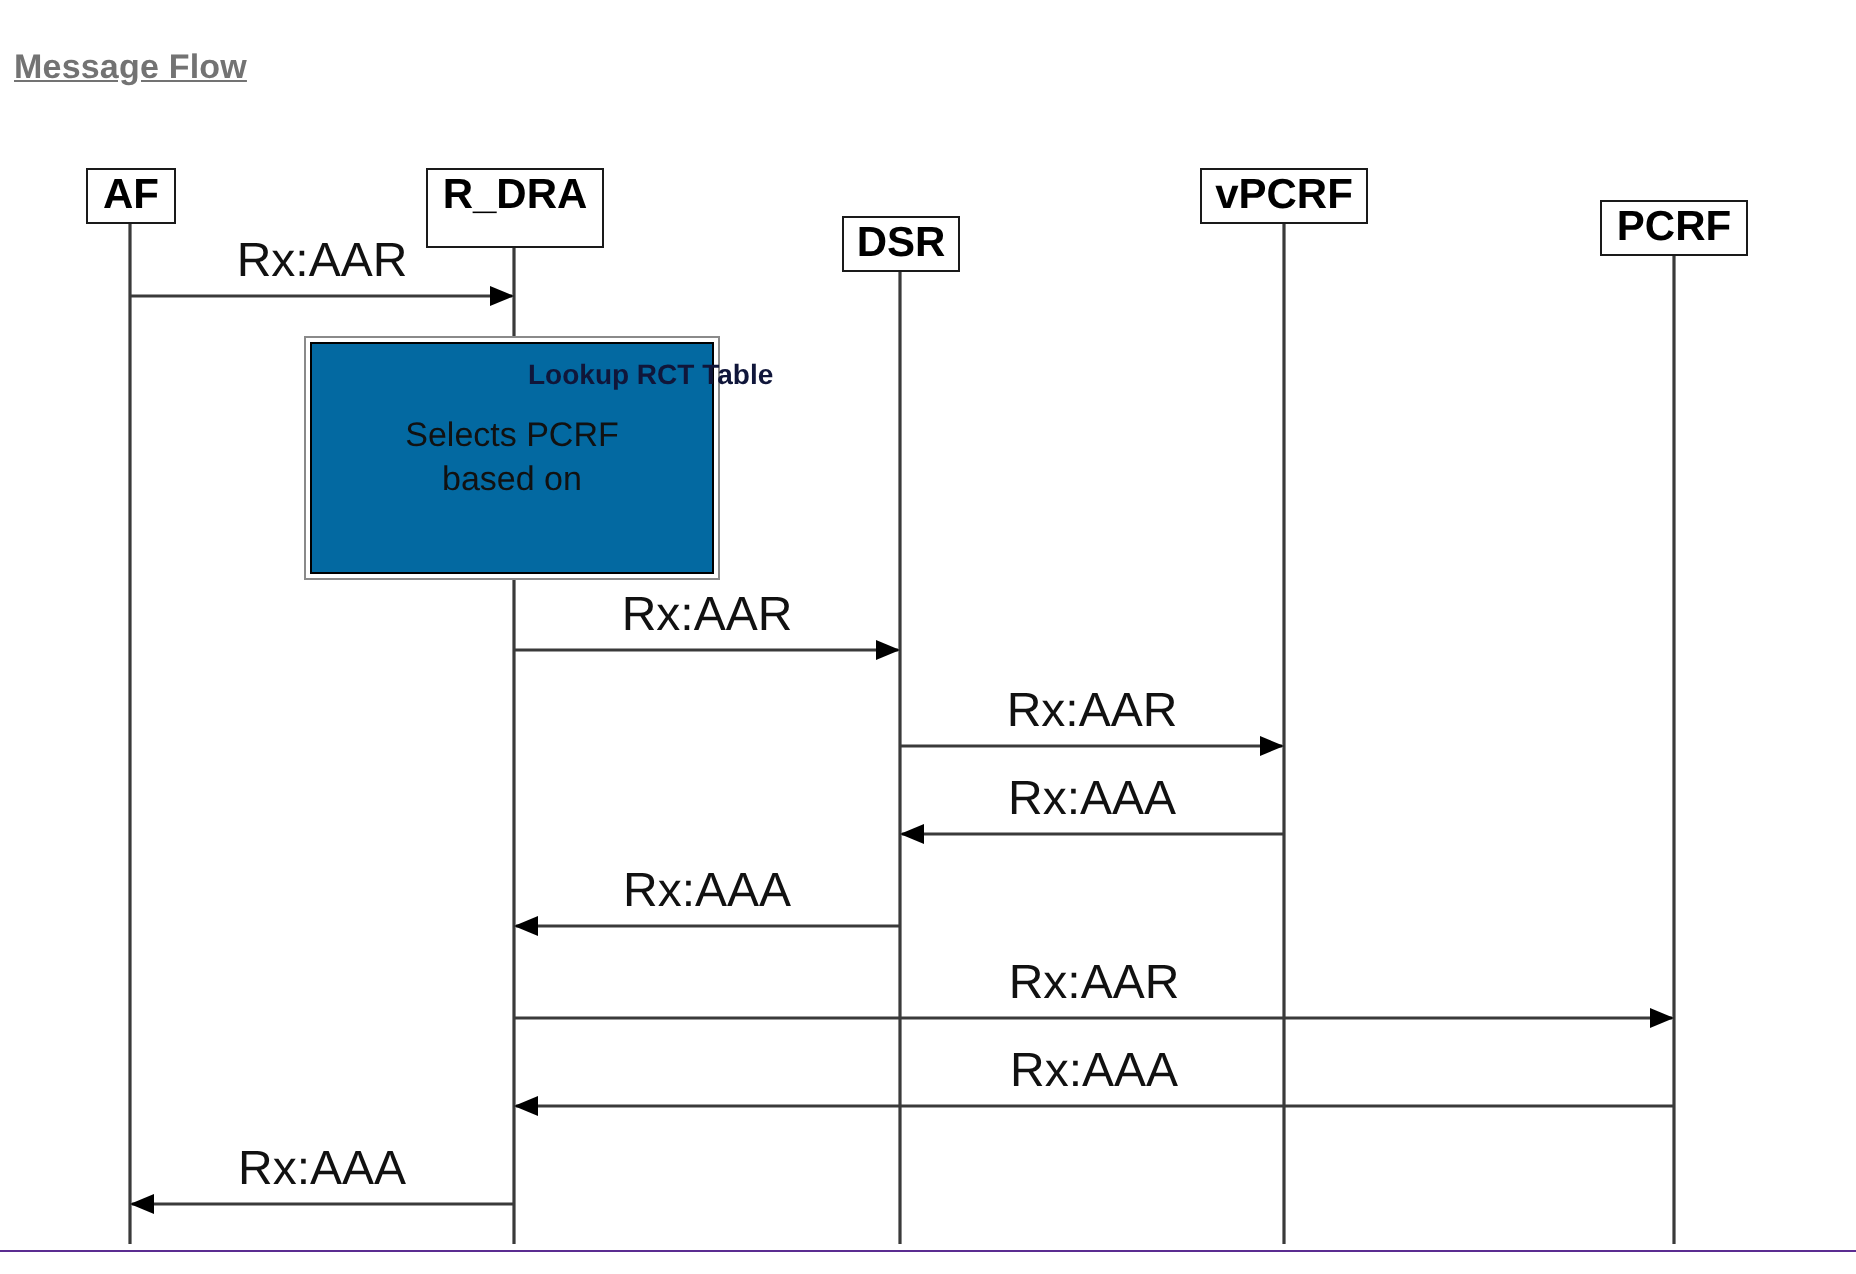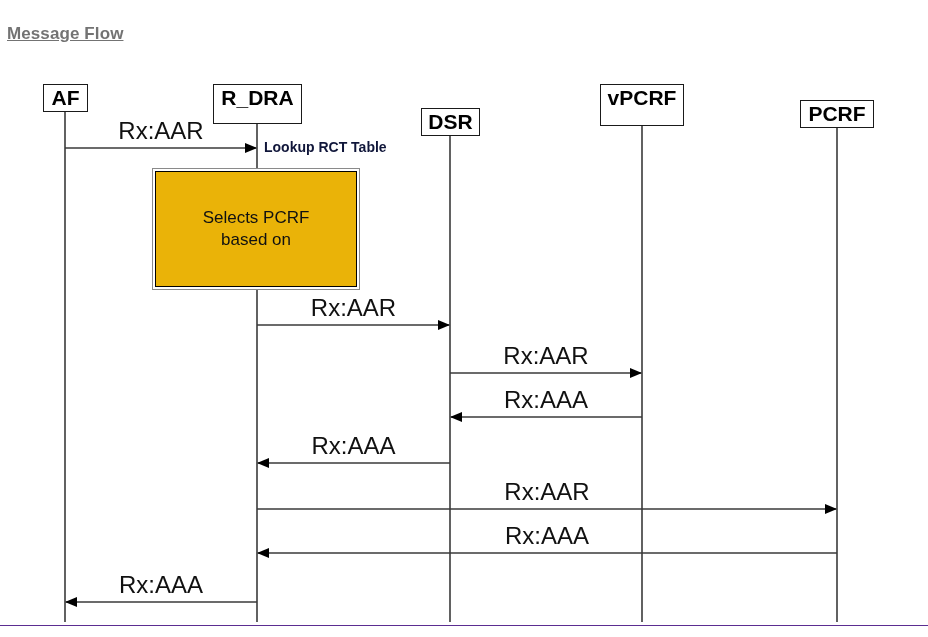--- a/index.html
+++ b/index.html
@@ -65,36 +65,37 @@
     height: 100%;
     box-sizing: border-box;
     display: flex;
     flex-direction: column;
     align-items: center;
     justify-content: center;
     font-size: 17px;
     line-height: 1.32;
     color: #111111;
     text-align: center;
-    background: #eab308;
+    background: #0369a1;
   }
   .note-line { white-space: nowrap; }
   .msg-label {
     position: absolute;
     font-size: 24px;
     line-height: 1;
     color: #111111;
     white-space: nowrap;
     transform: translate(-50%, -100%);
   }
   .msg-label.bold-note {
     font-weight: bold;
     font-size: 14px;
     color: #10163a;
     transform: translate(0, -50%);
+    margin-top: 40px;
   }
   .hr-purple {
     position: absolute;
     left: 0;
     width: 928px;
     height: 0;
     border-top: 1.5px solid #5B2D91;
   }
 </style>
 </head>
@@ -129,21 +130,21 @@
         <line x1="257" y1="509" x2="836" y2="509" stroke="#3a3a3a" stroke-width="1.6" marker-end="url(#arrow-r)"></line>
         <line x1="837" y1="553" x2="258" y2="553" stroke="#3a3a3a" stroke-width="1.6" marker-end="url(#arrow-l)"></line>
         <line x1="257" y1="602" x2="66" y2="602" stroke="#3a3a3a" stroke-width="1.6" marker-end="url(#arrow-l)"></line>
       </g>
   </svg>
 
   <div id="lifeline-heads">
       <div class="lifeline-head" style="left: 43px; top: 84px; min-width: 45px; height: 28px;"><span>AF</span></div>
       <div class="lifeline-head" style="left: 213px; top: 84px; min-width: 89px; height: 40px;"><span>R_DRA</span></div>
       <div class="lifeline-head" style="left: 421px; top: 84px; min-width: 59px; height: 28px; margin-top: 24px;"><span>DSR</span></div>
-      <div class="lifeline-head" style="left: 600px; top: 84px; min-width: 84px; height: 42px;"><span>vPCRF</span></div>
+      <div class="lifeline-head" style="left: 600px; top: 84px; min-width: 84px; height: 28px;"><span>vPCRF</span></div>
       <div class="lifeline-head" style="left: 800px; top: 84px; min-width: 74px; height: 28px; margin-top: 16px;"><span>PCRF</span></div>
     </div>
 
   <div class="note-box" id="note-box" style="left: 152px; top: 168px; width: 208px; height: 122px;">
     <div class="note-inner" id="note-inner">
         <div class="note-line">Selects PCRF</div>
         <div class="note-line">based on</div>
       </div>
   </div>
 

